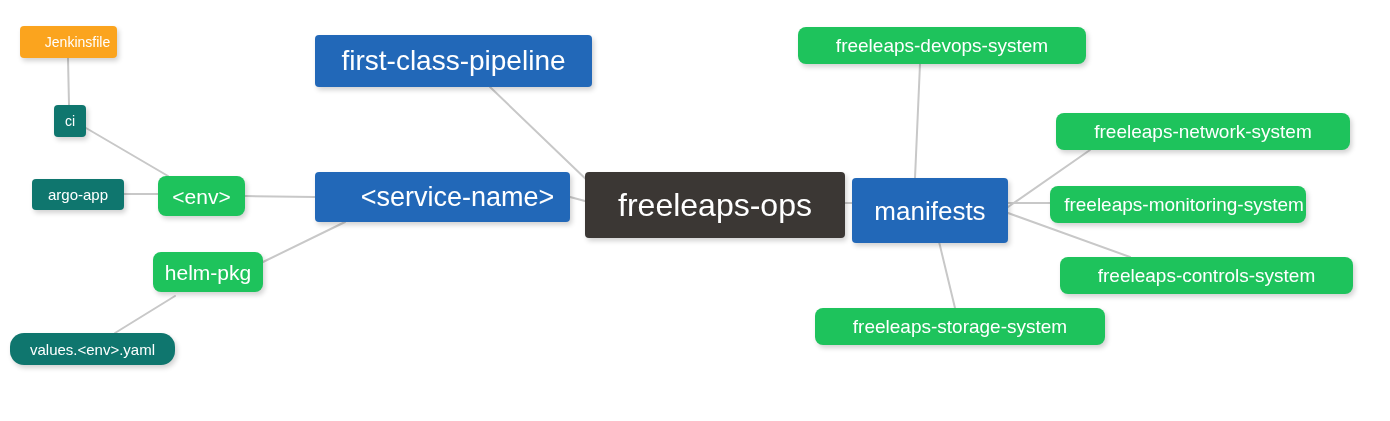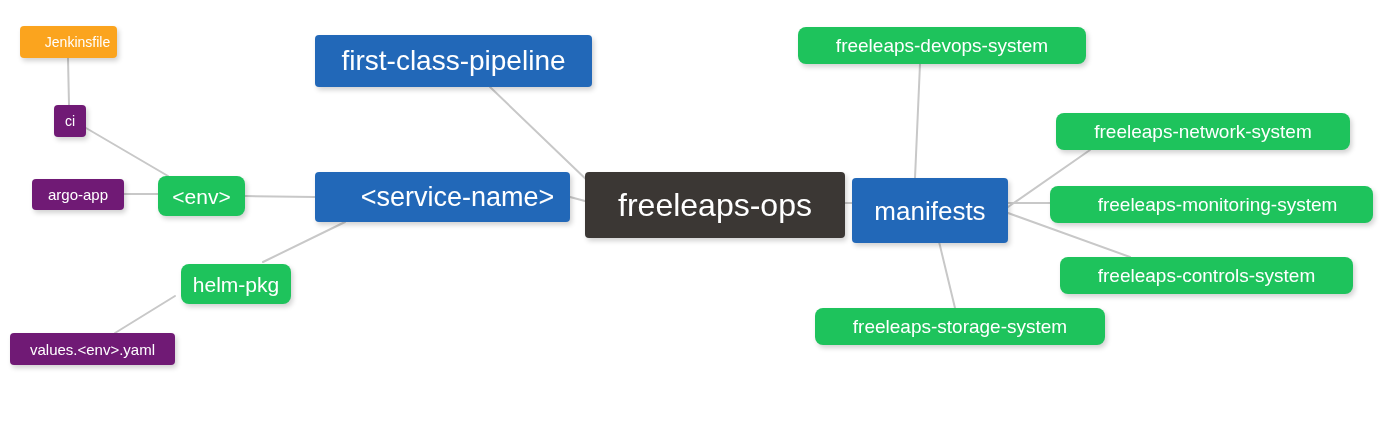--- a/index.html
+++ b/index.html
@@ -37,21 +37,21 @@
     white-space: nowrap;
     box-shadow: 2px 3px 5px rgba(0,0,0,0.18);
     letter-spacing: 0px;
     line-height: 1;
     padding: 0 10px;
   }
   .n-root   { background: #3b3734; }
   .n-blue   { background: #2268b8; }
   .n-green  { background: #1ec35c; border-radius: 8px; }
   .n-orange { background: #fba41e; }
-  .n-red    { background: #701a75; }
+  .n-red    { background: #0f766e; }
 </style>
 </head>
 <body>
 
 <div id="canvas">
   <svg id="edges" width="1390" height="421" viewBox="0 0 1390 421">
       <line x1="585" y1="201" x2="570" y2="197" stroke="#c8c8c8" stroke-width="2" stroke-linecap="round"></line>
       <line x1="592" y1="185" x2="490" y2="87" stroke="#c8c8c8" stroke-width="2" stroke-linecap="round"></line>
       <line x1="845" y1="203" x2="852" y2="203" stroke="#c8c8c8" stroke-width="2" stroke-linecap="round"></line>
       <line x1="315" y1="197" x2="245" y2="196" stroke="#c8c8c8" stroke-width="2" stroke-linecap="round"></line>
@@ -72,45 +72,45 @@
       </div>
       <div class="node n-red" style="left: 54px; top: 105px; width: 32px; height: 32px; font-size: 14px;">
         <span>ci</span>
       </div>
       <div class="node n-red" style="left: 32px; top: 179px; width: 92px; height: 31px; font-size: 15px;">
         <span>argo-app</span>
       </div>
       <div class="node n-green" style="left: 158px; top: 176px; width: 87px; height: 40px; font-size: 21px;">
         <span>&lt;env&gt;</span>
       </div>
-      <div class="node n-green" style="left: 153px; top: 264px; width: 110px; height: 40px; font-size: 21px; margin-left: 28px;">
+      <div class="node n-green" style="left: 153px; top: 252px; width: 110px; height: 40px; font-size: 21px;">
         <span>helm-pkg</span>
       </div>
-      <div class="node n-red" style="left: 10px; top: 333px; width: 165px; height: 32px; font-size: 15px;">
+      <div class="node n-red" style="left: 10px; top: 333px; width: 165px; height: 32px; font-size: 15px; border-radius: 14px;">
         <span>values.&lt;env&gt;.yaml</span>
       </div>
       <div class="node n-blue" style="left: 315px; top: 35px; width: 277px; height: 52px; font-size: 28px; justify-content: center;">
         <span>first-class-pipeline</span>
       </div>
       <div class="node n-blue" style="left: 315px; top: 172px; width: 255px; height: 50px; font-size: 27px; padding-left: 40px;">
         <span>&lt;service-name&gt;</span>
       </div>
       <div class="node n-root" style="left: 585px; top: 172px; width: 260px; height: 66px; font-size: 32px;">
         <span>freeleaps-ops</span>
       </div>
       <div class="node n-blue" style="left: 852px; top: 178px; width: 156px; height: 65px; font-size: 26px;">
         <span>manifests</span>
       </div>
       <div class="node n-green" style="left: 798px; top: 27px; width: 288px; height: 37px; font-size: 19px;">
         <span>freeleaps-devops-system</span>
       </div>
       <div class="node n-green" style="left: 1056px; top: 113px; width: 294px; height: 37px; font-size: 19px;">
         <span>freeleaps-network-system</span>
       </div>
-      <div class="node n-green" style="left: 1050px; top: 186px; width: 323px; height: 37px; font-size: 19px; padding-left: 22px;">
+      <div class="node n-green" style="left: 1050px; top: 186px; width: 256px; height: 37px; font-size: 19px; padding-left: 22px;">
         <span>freeleaps-monitoring-system</span>
       </div>
       <div class="node n-green" style="left: 1060px; top: 257px; width: 293px; height: 37px; font-size: 19px; text-align: center;">
         <span>freeleaps-controls-system</span>
       </div>
       <div class="node n-green" style="left: 815px; top: 308px; width: 290px; height: 37px; font-size: 19px;">
         <span>freeleaps-storage-system</span>
       </div>
     </div>
 </div>

